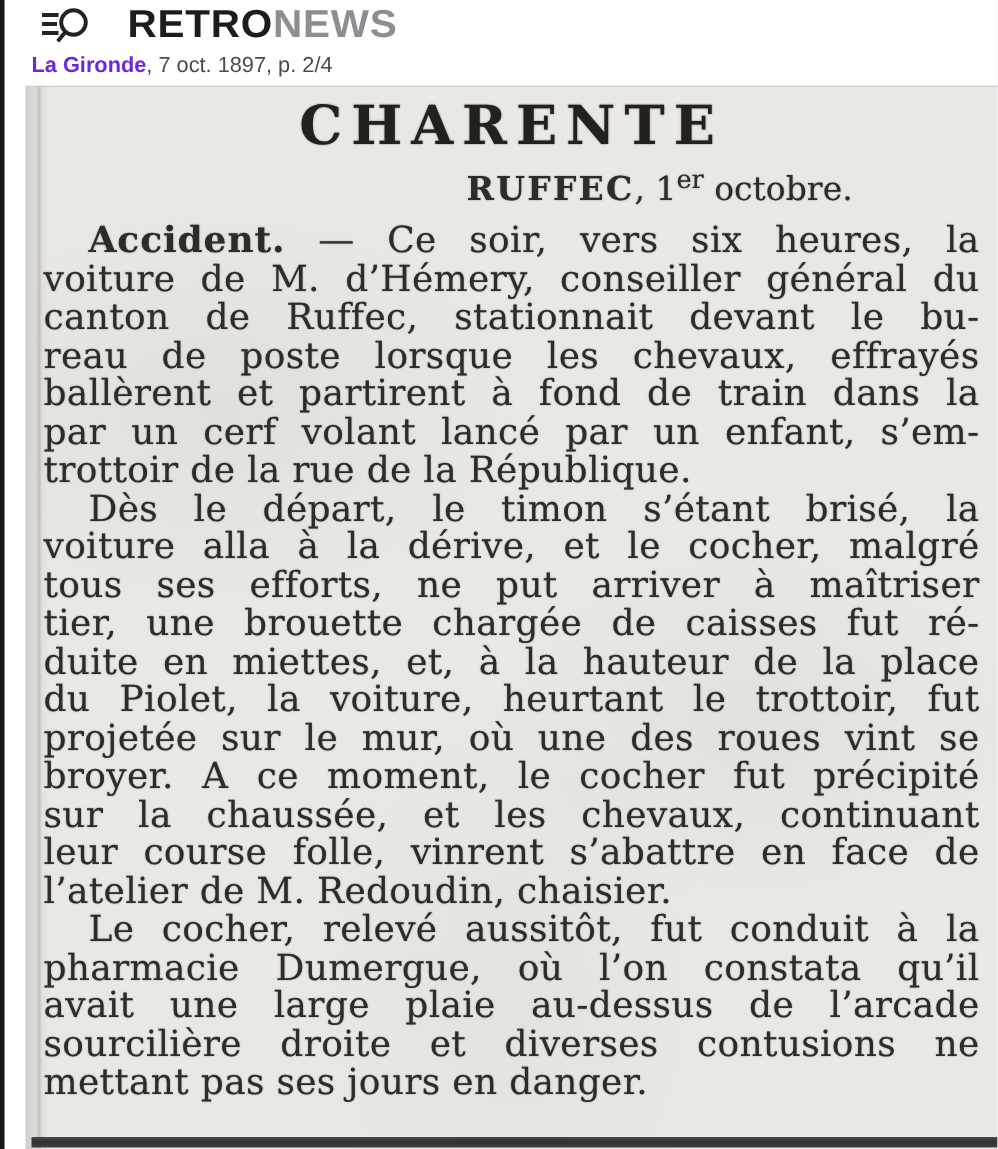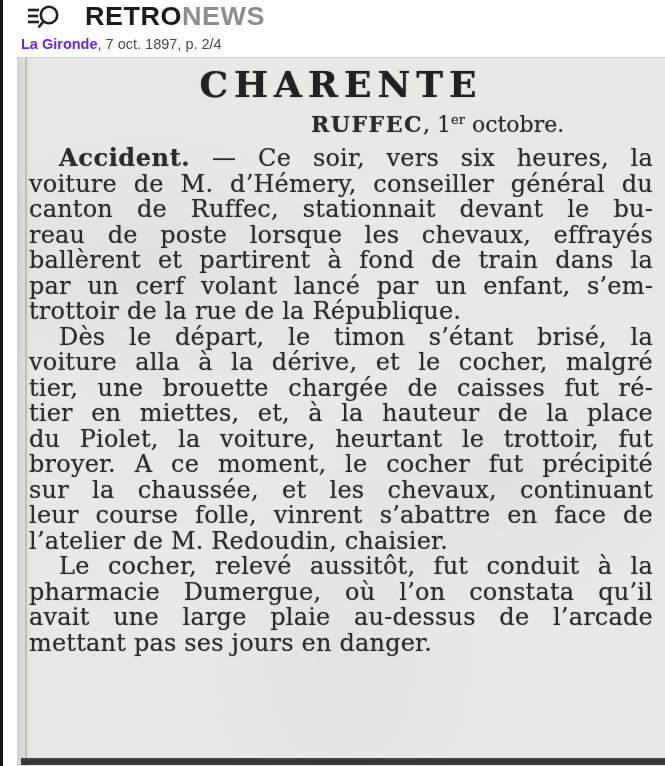--- a/index.html
+++ b/index.html
@@ -41,21 +41,21 @@
   }
   .section-title{
     margin-top:5px;text-align:center;font-size:36px;line-height:42px;font-weight:bold;
     letter-spacing:6px;color:#232120;text-shadow:0 0 1.2px rgba(35,33,32,.65);white-space:nowrap;
   }
   .dateline{
     font-size:22px;line-height:30px;padding-left:282px;margin-bottom:5px;white-space:nowrap;
     text-shadow:0 0 1px rgba(35,33,32,.6);
   }
   .dateline .place{font-weight:bold;letter-spacing:1.5px;}
-  .dateline sup{font-size:13px;}
+  .dateline sup{font-size:17px;}
   .paragraph{margin:0;}
   .line{
     font-size:24px;line-height:25.5px;white-space:nowrap;
     text-align:justify;text-align-last:justify;
     text-shadow:0 0 1px rgba(46,44,42,.55);
     letter-spacing:.2px;
   }
   .line.first{padding-left:30px;}
   .line.last{text-align-last:left;}
   .line strong{font-weight:bold;letter-spacing:.6px;}
@@ -97,30 +97,33 @@
           <div class="line">voiture de M. d’Hémery, conseiller général du</div>
           <div class="line">canton de Ruffec, stationnait devant le bu-</div>
           <div class="line">reau de poste lorsque les chevaux, effrayés</div>
           <div class="line">ballèrent et partirent à fond de train dans la</div>
           <div class="line">par un cerf volant lancé par un enfant, s’em-</div>
           <div class="line last">trottoir de la rue de la République.</div>
         </div>
         <div class="paragraph">
           <div class="line first">Dès le départ, le timon s’étant brisé, la</div>
           <div class="line">voiture alla à la dérive, et le cocher, malgré</div>
+          <div class="line">tous ses efforts, ne put arriver à maîtriser</div>
           <div class="line">tier, une brouette chargée de caisses fut ré-</div>
-          <div class="line">tier en miettes, et, à la hauteur de la place</div>
+          <div class="line">duite en miettes, et, à la hauteur de la place</div>
           <div class="line">du Piolet, la voiture, heurtant le trottoir, fut</div>
+          <div class="line">projetée sur le mur, où une des roues vint se</div>
           <div class="line">broyer. A ce moment, le cocher fut précipité</div>
           <div class="line">sur la chaussée, et les chevaux, continuant</div>
           <div class="line">leur course folle, vinrent s’abattre en face de</div>
           <div class="line last">l’atelier de M. Redoudin, chaisier.</div>
         </div>
         <div class="paragraph">
           <div class="line first">Le cocher, relevé aussitôt, fut conduit à la</div>
           <div class="line">pharmacie Dumergue, où l’on constata qu’il</div>
           <div class="line">avait une large plaie au-dessus de l’arcade</div>
+          <div class="line">sourcilière droite et diverses contusions ne</div>
           <div class="line last">mettant pas ses jours en danger.</div>
         </div>
       </div>
   </div>
   <div class="bottom-bar"></div>
 </div>
 
 </body></html>

